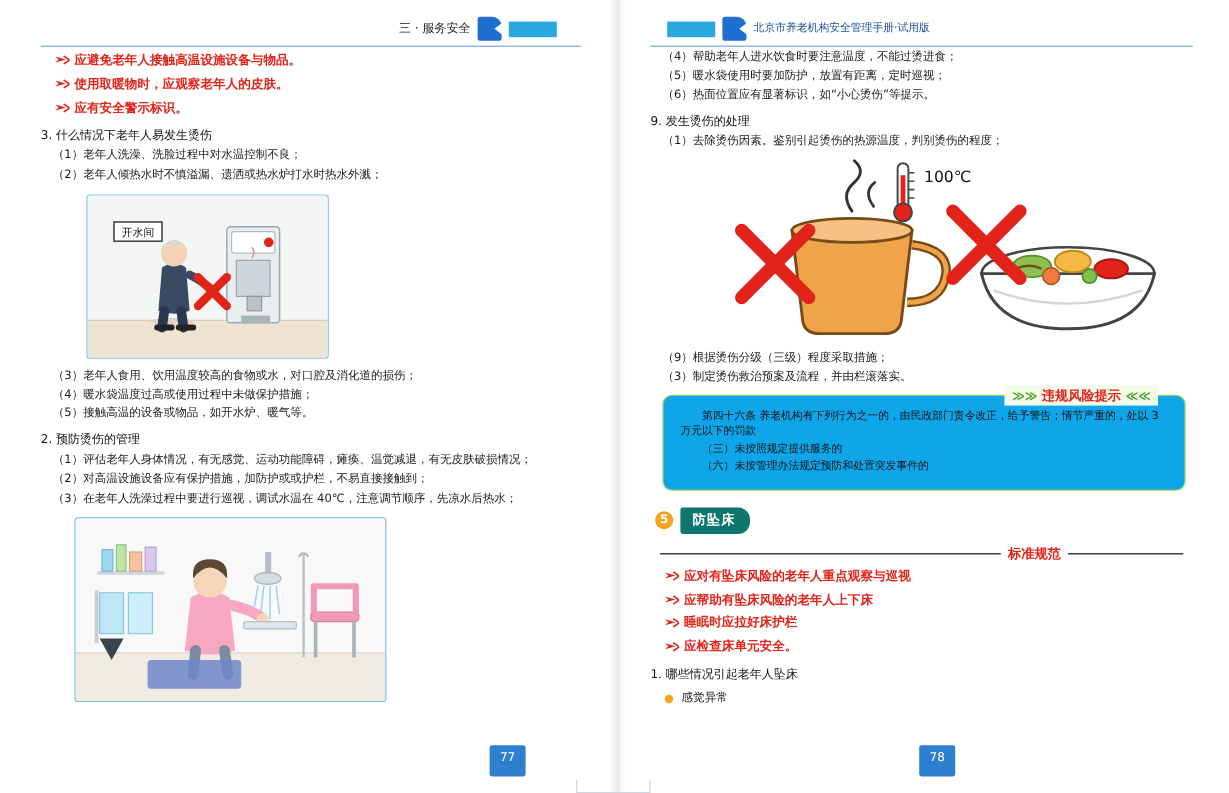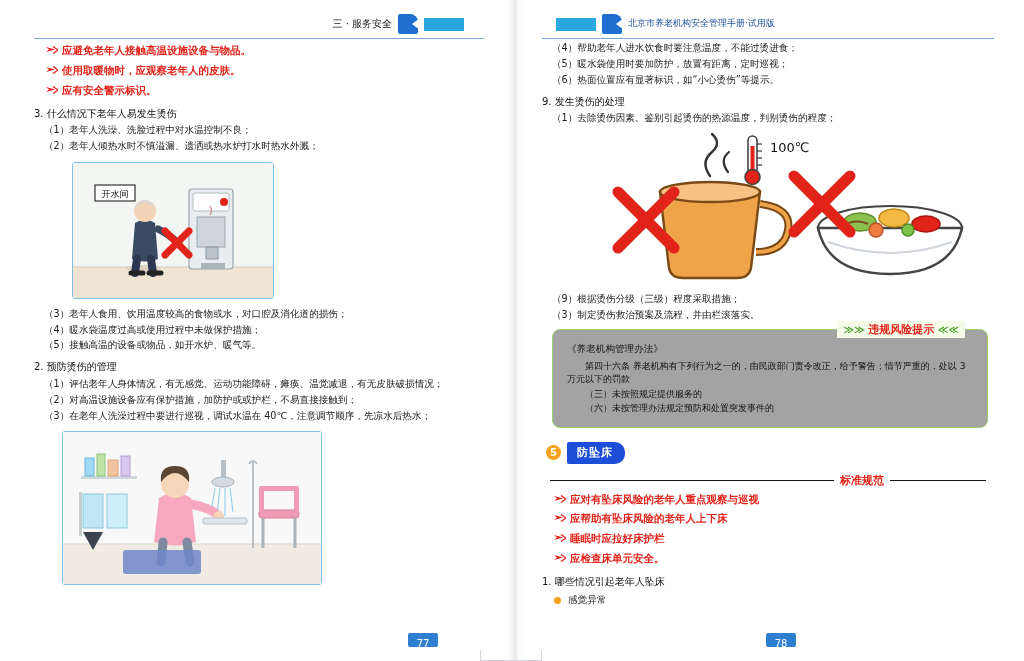--- a/index.html
+++ b/index.html
@@ -156,21 +156,21 @@
     text-align: center;
   }
   .fig1 { width: 200px; height: 135px; margin-left: 38px; }
   .fig2 { width: 258px; height: 152px; margin-left: 28px; }
 
   
   .warnbox {
     margin: 6px 6px 0 10px;
     border: 1.5px solid #9ccf6a;
     border-radius: 8px;
-    background: #a3a3a3;
+    background: #0ea5e9;
     padding: 10px 12px 10px 14px;
     position: relative;
   }
   .warn-title {
     position: absolute;
     top: -9px;
     right: 22px;
     background: #f4fbe9;
     padding: 0 6px;
     color: #e2231a;
@@ -202,21 +202,21 @@
     width: 15px; height: 15px;
     border-radius: 50%;
     background: #f5a21c;
     color: #fff;
     font-size: 10px;
     line-height: 15px;
     text-align: center;
     font-weight: bold;
   }
   .sec-title {
-    background: #1d4ed8;
+    background: #0f766e;
     color: #fff;
     font-size: 11px;
     font-weight: bold;
     padding: 2px 12px 3px 10px;
     border-radius: 2px 10px 10px 2px;
     letter-spacing: 1px;
   }
   .std-row {
     margin: 8px 8px 2px 8px;
     display: flex;
@@ -245,21 +245,21 @@
     width: 7px; height: 7px;
     border-radius: 50%;
     background: #f5a21c;
   }
 
   
   .pgnum {
     position: absolute;
     bottom: 14px;
     width: 30px;
-    height: 14px;
+    height: 26px;
     background: #2f7fd1;
     color: #fff;
     font-size: 10px;
     text-align: center;
     line-height: 22px;
     border-radius: 2px;
   }
   .left .pgnum { right: 74px; }
   .right .pgnum { left: 254px; }
 </style>
@@ -476,21 +476,20 @@
 
       <div class="p">（9）根据烫伤分级（三级）程度采取措施；</div>
       <div class="p">（3）制定烫伤救治预案及流程，并由栏滚落实。</div>
 
       <div class="warnbox">
         <div class="warn-title">
           <span class="chev">≫≫</span>
           <span>违规风险提示</span>
           <span class="chev">≪≪</span>
         </div>
-        <div class="warn-h">《养老机构管理办法》</div>
         <div class="warn-p indent">第四十六条 养老机构有下列行为之一的，由民政部门责令改正，给予警告；情节严重的，处以 3 万元以下的罚款</div>
         <div class="warn-p indent">（三）未按照规定提供服务的</div>
         <div class="warn-p indent">（六）未按管理办法规定预防和处置突发事件的</div>
       </div>
 
       <div class="sec-head">
         <div class="sec-num">5</div>
         <div class="sec-title">防坠床</div>
       </div>
 

